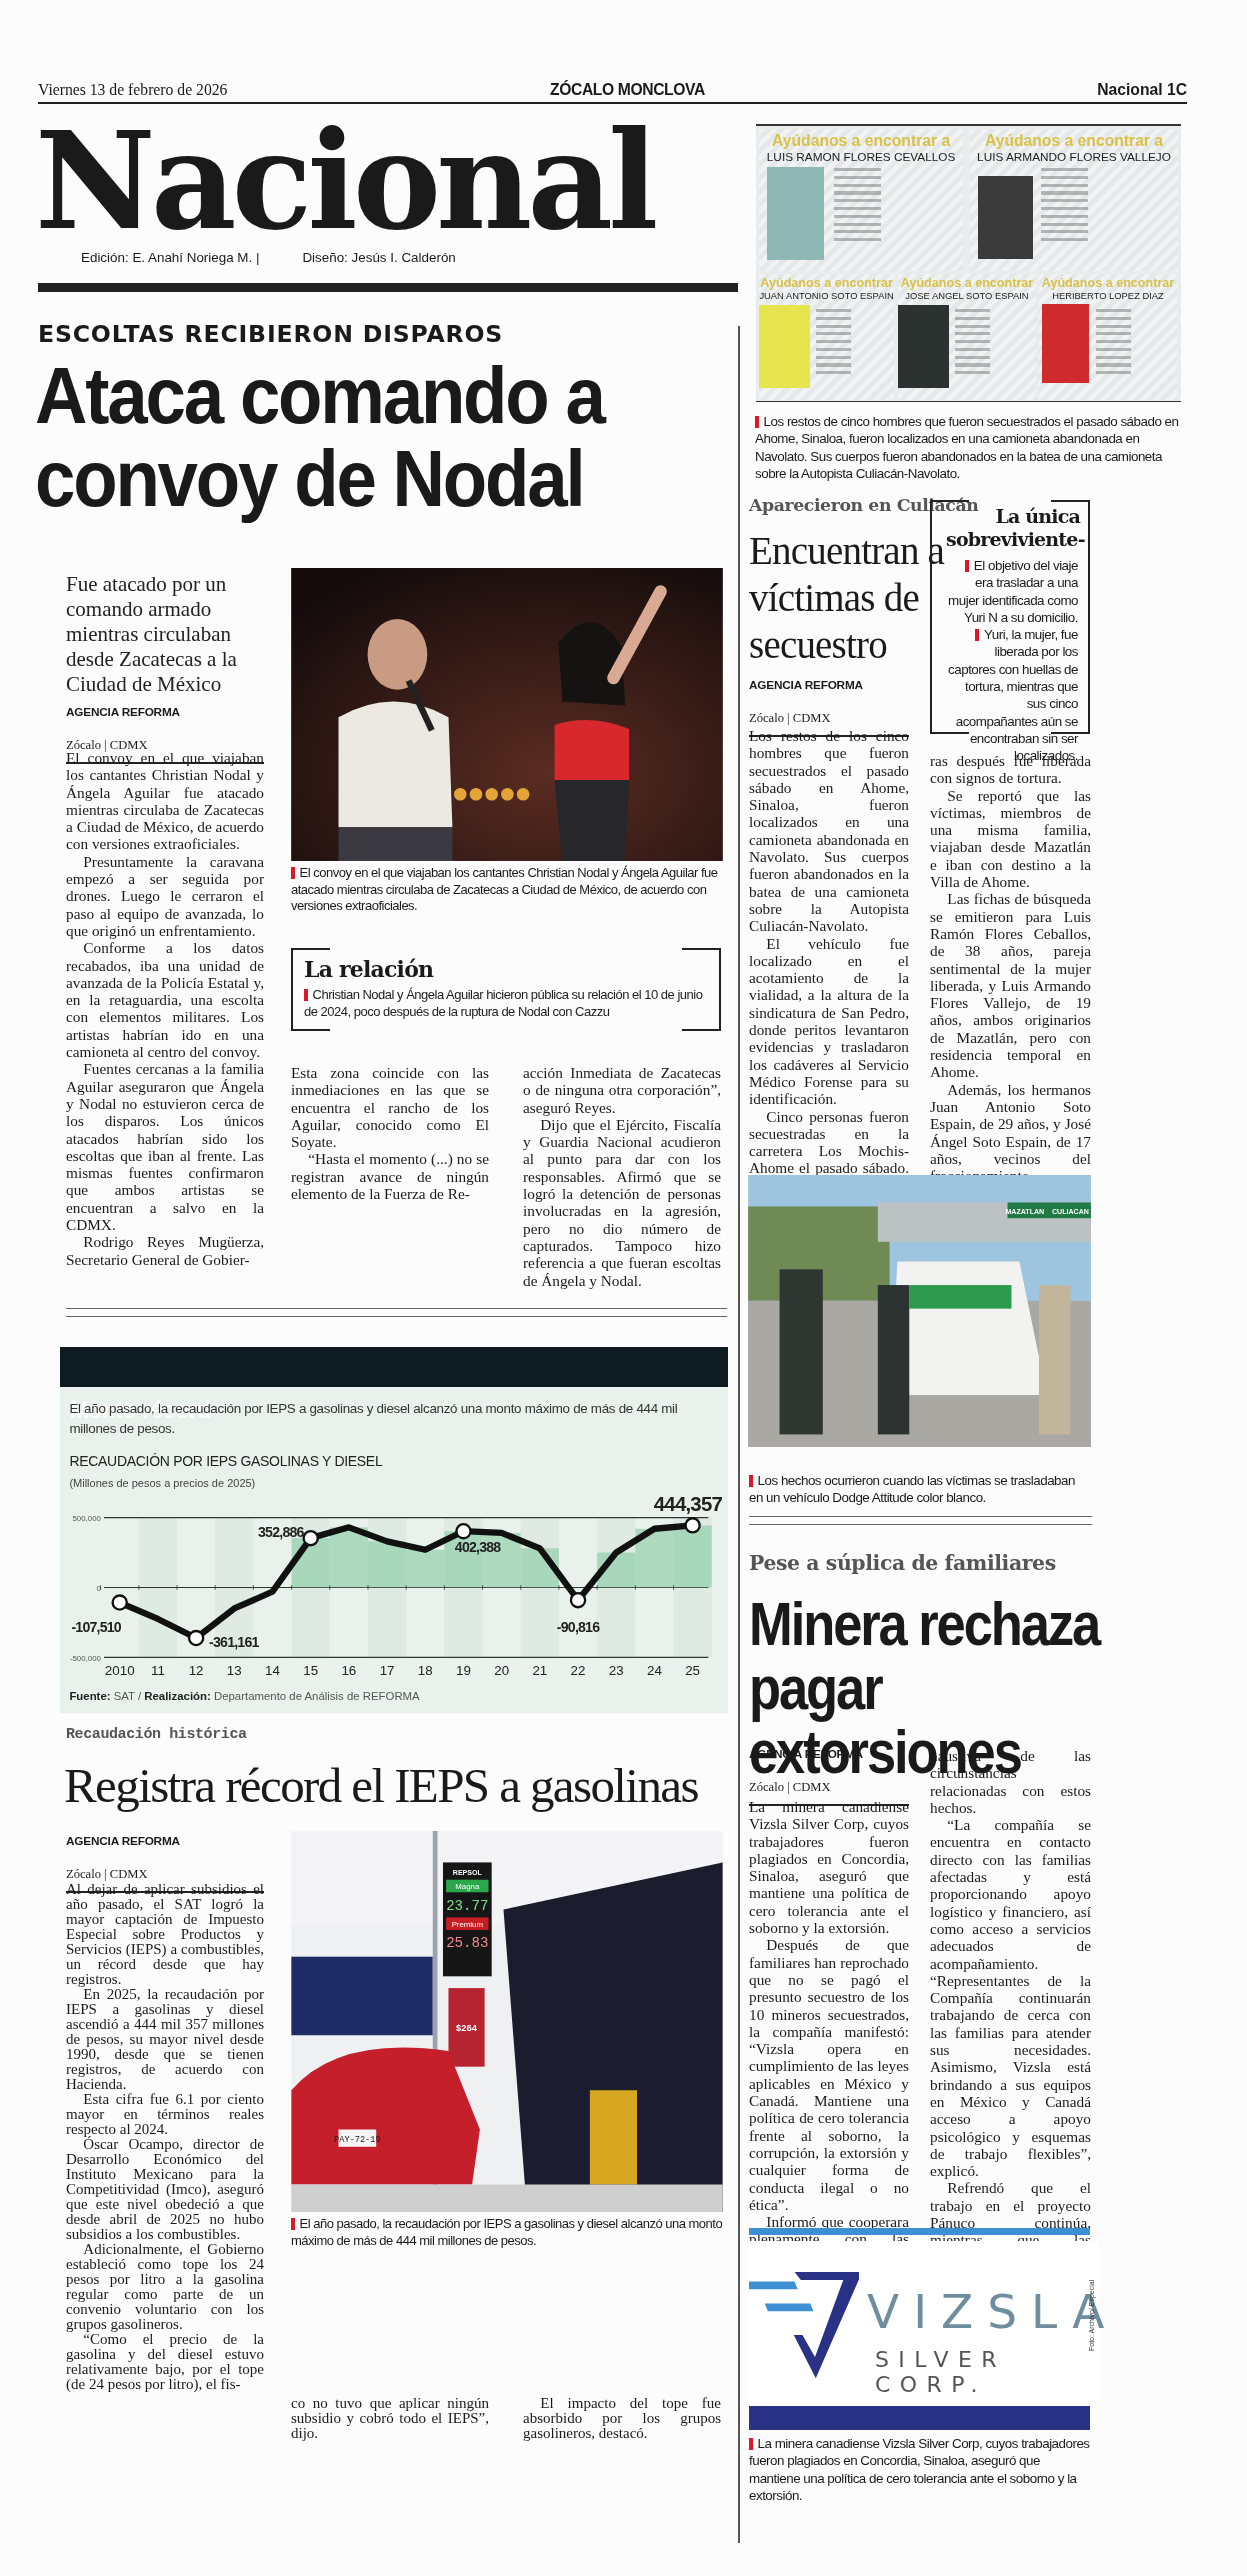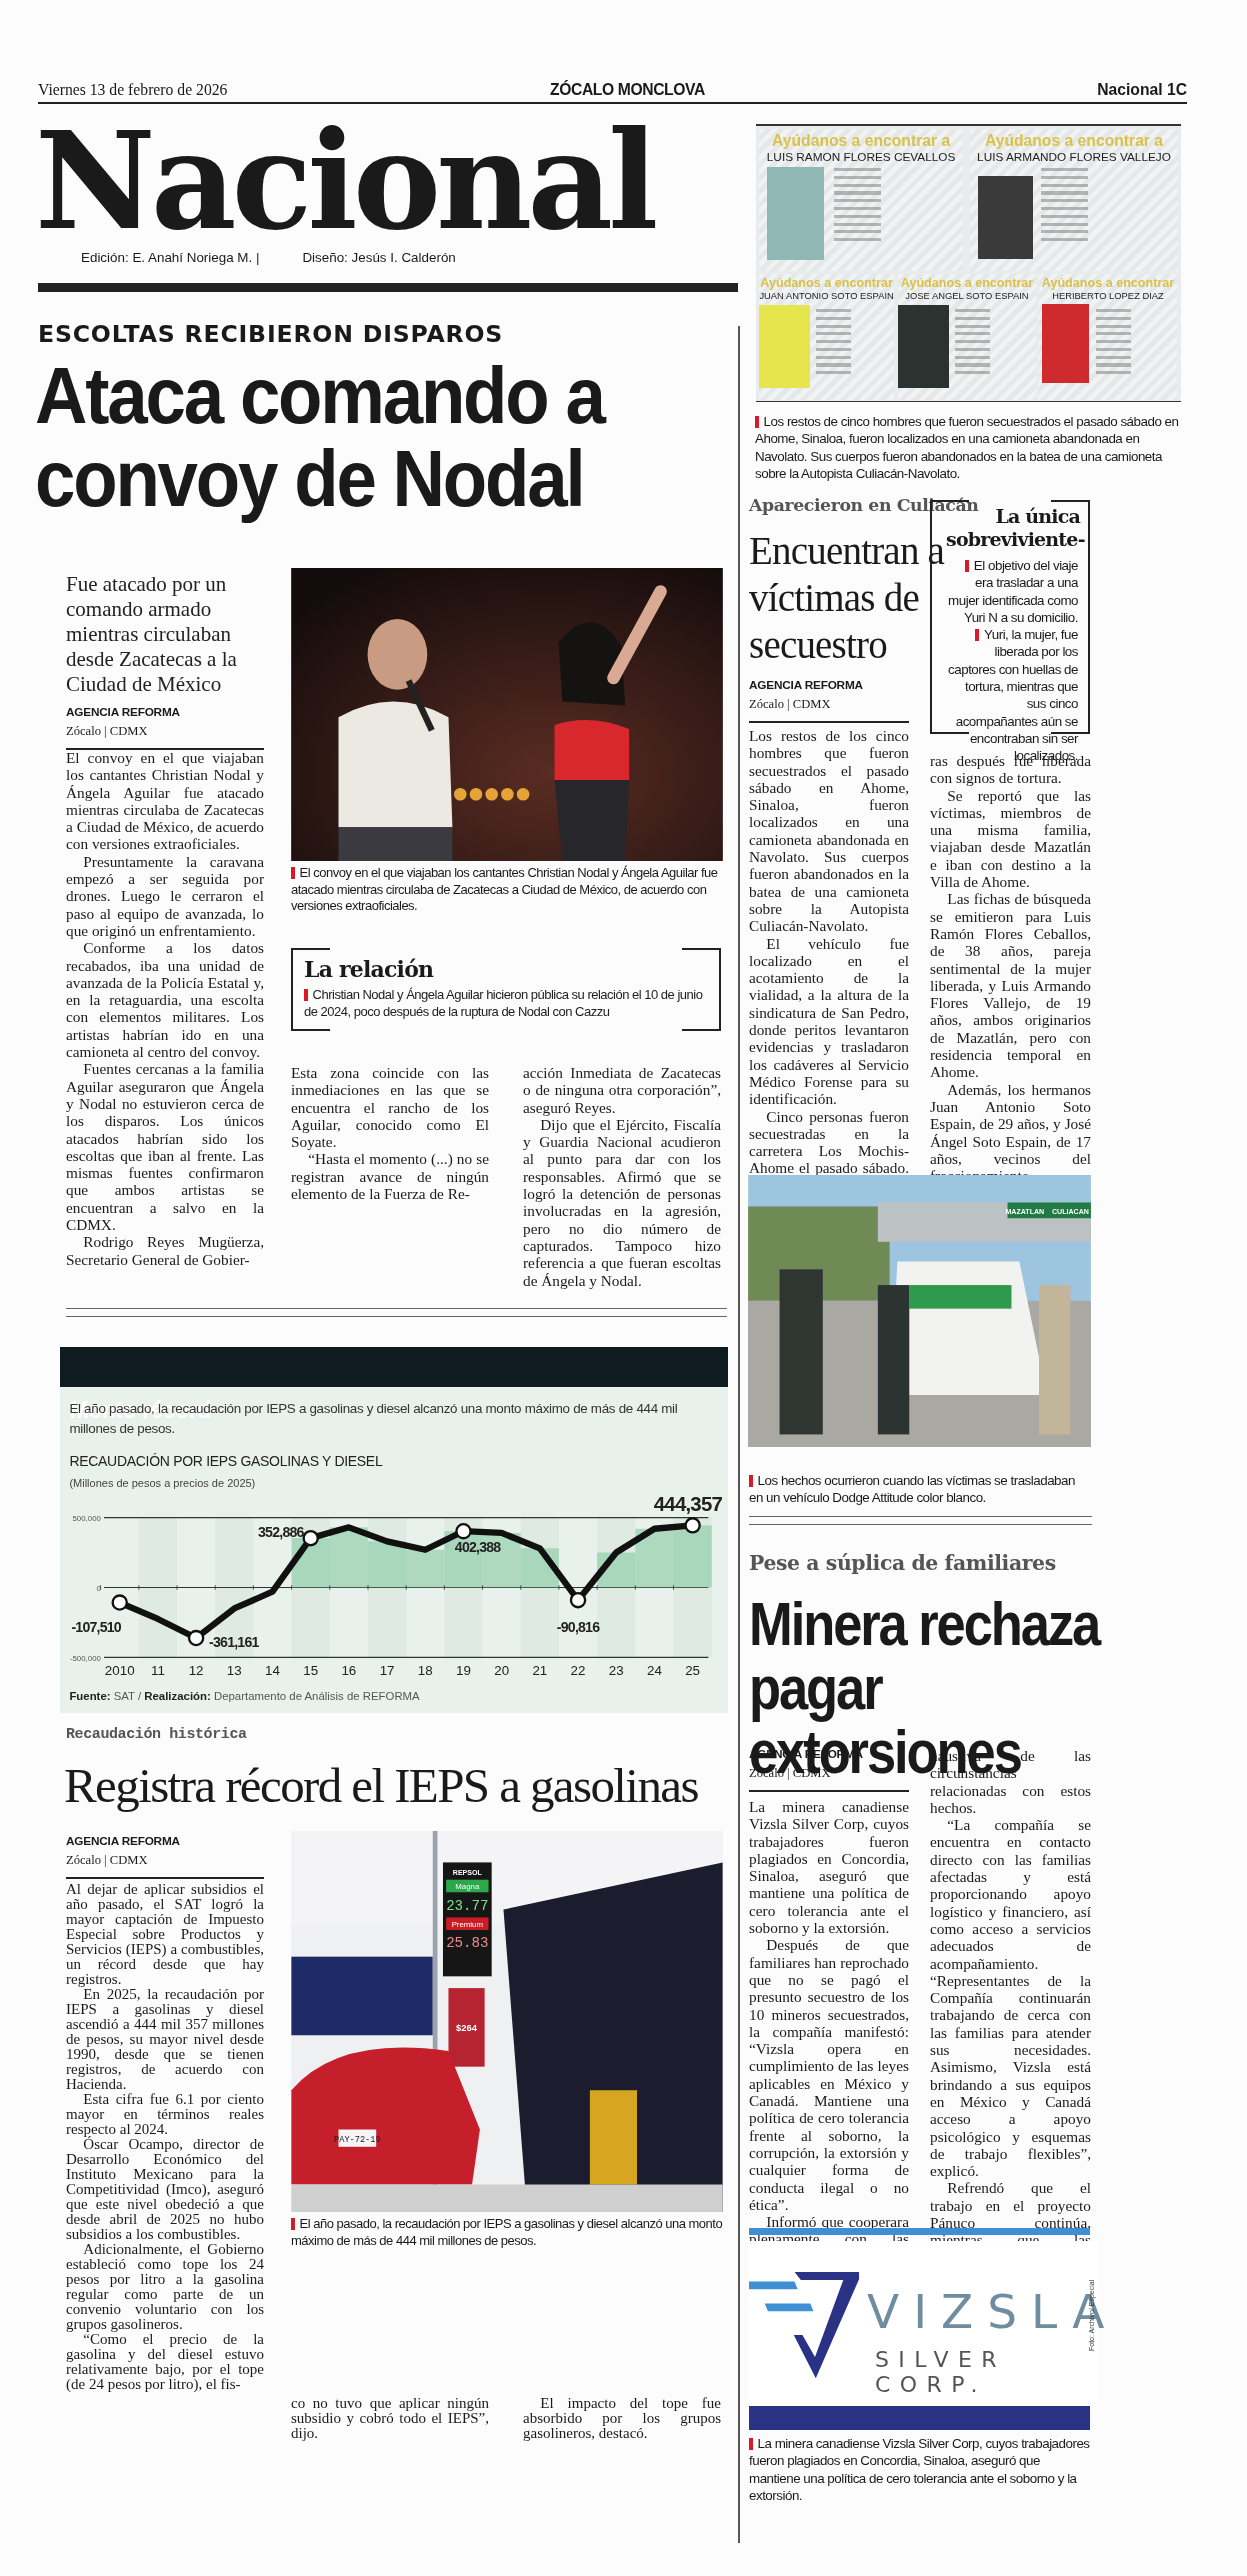--- a/index.html
+++ b/index.html
@@ -15,21 +15,21 @@
   #masthead { left: 35px; top: 114px; font-size: 132px; font-weight: bold; font-family: "DejaVu Serif", serif; letter-spacing: -4.7px; line-height: 134px; transform: scaleY(1.02); }
   #credits { left: 38px; top: 250px; font-size: 13.4px; font-family: "Liberation Sans", sans-serif; }
   #credits b { font-weight: normal; padding-left: 43px; }
   #masthead-rule { left: 38px; top: 283px; width: 700px; height: 8.6px; background: #222; }
 
   
   #lead-kicker { left: 38px; top: 320px; font-size: 23.6px; font-weight: bold; font-family: "DejaVu Sans", sans-serif; letter-spacing: 0.8px; }
   #lead-headline { left: 35px; top: 354px; width: 692px; font-size: 79px; font-weight: bold; font-family: "Liberation Sans", sans-serif; line-height: 83px; letter-spacing: -2.4px; transform: scaleX(0.92); transform-origin: left; }
   #lead-deck { left: 66px; top: 572px; width: 197px; font-size: 21px; line-height: 25px; color: #222; }
   .byline-agency { font-family: "Liberation Sans", sans-serif; font-weight: bold; font-size: 11.8px; letter-spacing: -0.2px; }
-  .byline-place { font-size: 12.6px; margin-top: 5px; }
+  .byline-place { font-size: 12.6px; margin-top: 19px; }
   .byline-rule { height: 1.6px; background: #222; margin-top: 9.4px; }
   .body-col { font-size: 15.3px; line-height: 17.3px; text-align: justify; hyphens: auto; }
   .body-col p { text-indent: 17.3px; }
   .body-col p:first-child { text-indent: 0; }
 
   .photo { overflow: hidden; }
   .caption { font-family: "Liberation Sans", sans-serif; font-size: 13px; line-height: 16.5px; letter-spacing: -0.5px; }
   .caption .redmark { display: inline-block; width: 3.9px; height: 11.8px; background: #d7192a; margin-right: 4.7px; vertical-align: -1.6px; }
 
   .sidebox { border-left: 2.4px solid #222; border-right: 2.4px solid #222; }

